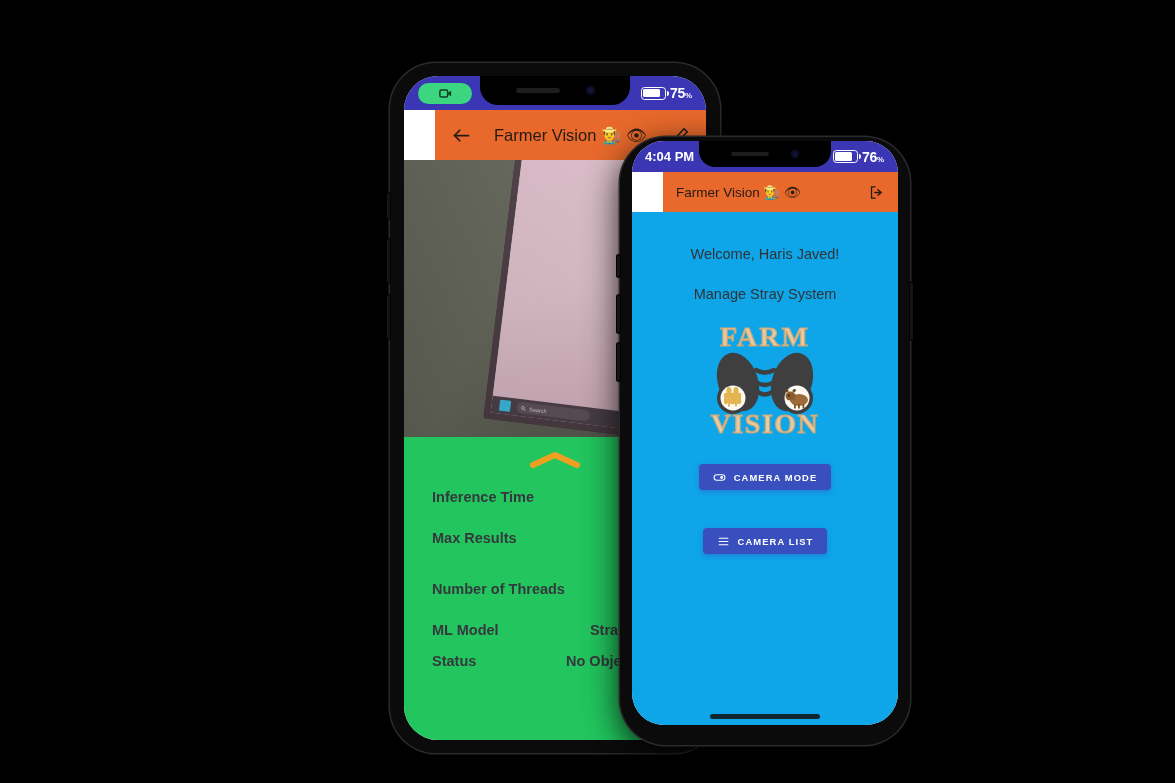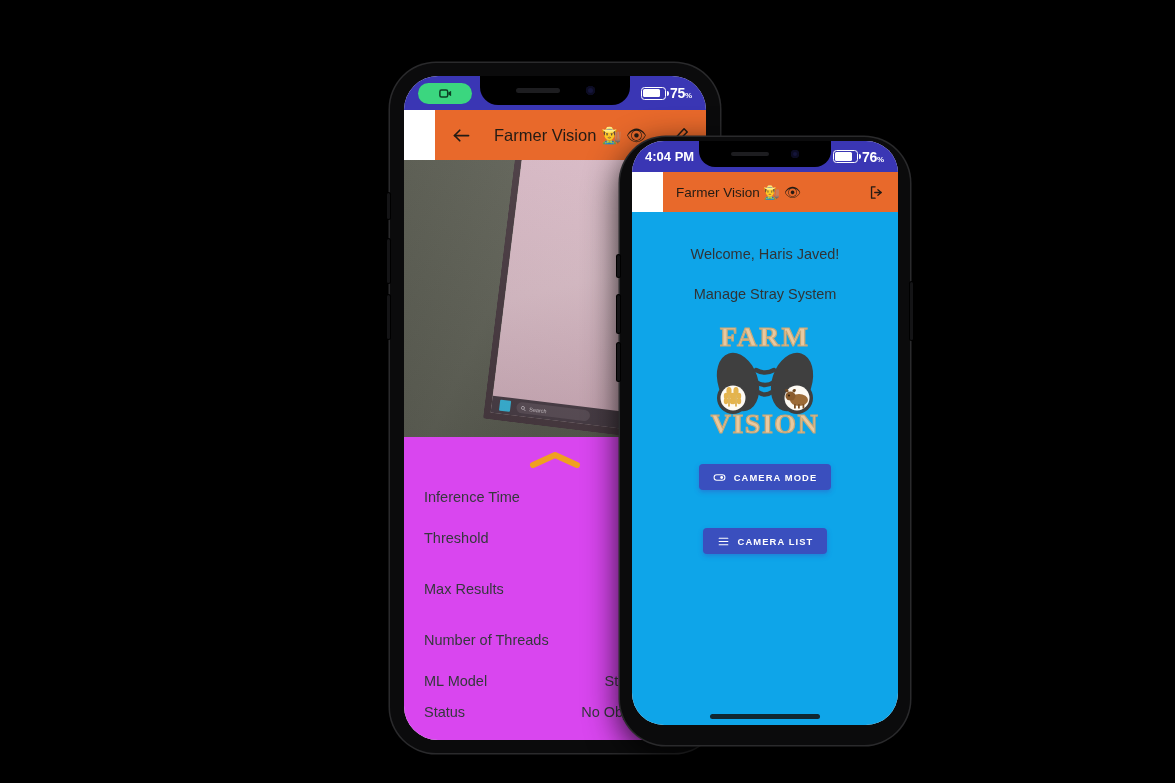--- a/index.html
+++ b/index.html
@@ -135,23 +135,24 @@
   }
   .tb-dot { width: 7px; height: 7px; border-radius: 2px; }
   .preview .glare {
     position: absolute; left: 0; top: 0; width: 100%; height: 100%;
     background: linear-gradient(200deg, rgba(255,255,255,.05), rgba(0,0,0,.12));
   }
 
   
   .sheet {
     height: 337px;
-    background: #d946ef;
-    padding: 0 20px;
+    background: #22c55e;
+    padding: 0 28px;
     position: relative;
+    font-weight: bold;
   }
   .chev {
     display: flex; justify-content: center;
     padding: 12px 0 10px;
   }
   .chev svg { width: 56px; height: 22px; }
   .srow {
     display: flex; align-items: center;
     font-size: 14.5px; color: #35383c;
   }
@@ -290,27 +291,20 @@
           <svg viewBox="0 0 56 22" fill="none" stroke="#F0A020" stroke-width="6" stroke-linecap="round" stroke-linejoin="round">
             <path d="M6 16 L28 6 L50 16"></path>
           </svg>
         </div>
 
         <div class="srow short">
           <span class="lbl">Inference Time</span>
           <span class="val"></span>
         </div>
 
-        <div class="srow tall">
-          <span class="lbl">Threshold</span>
-          <span class="stepper">
-              <span class="minus"></span>
-            </span>
-          <span class="val">0</span>
-        </div>
 
         <div class="srow tall">
           <span class="lbl">Max Results</span>
           <span class="stepper">
               <span class="minus"></span>
             </span>
           <span class="val"></span>
         </div>
 
         <div class="srow tall">

